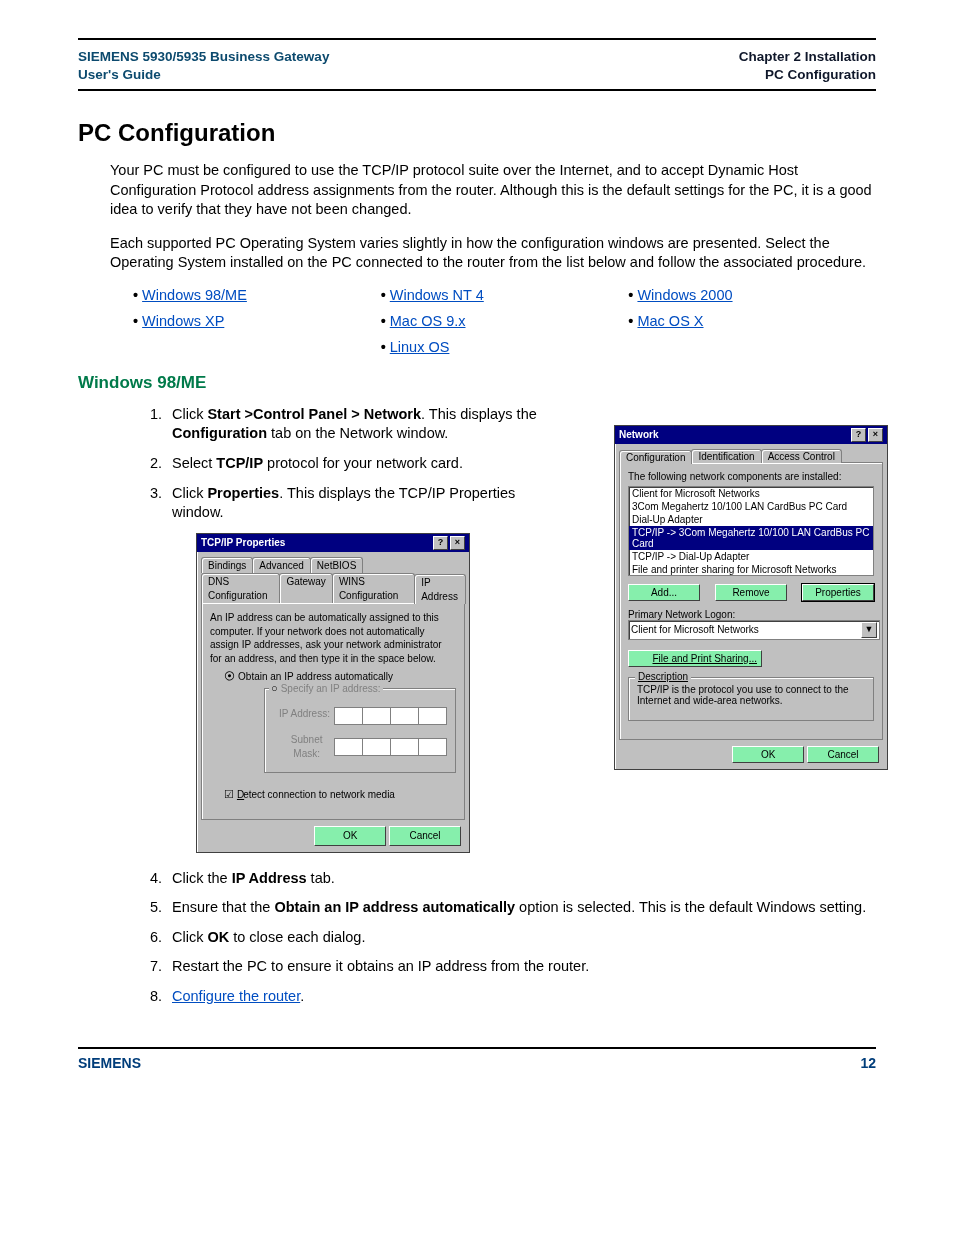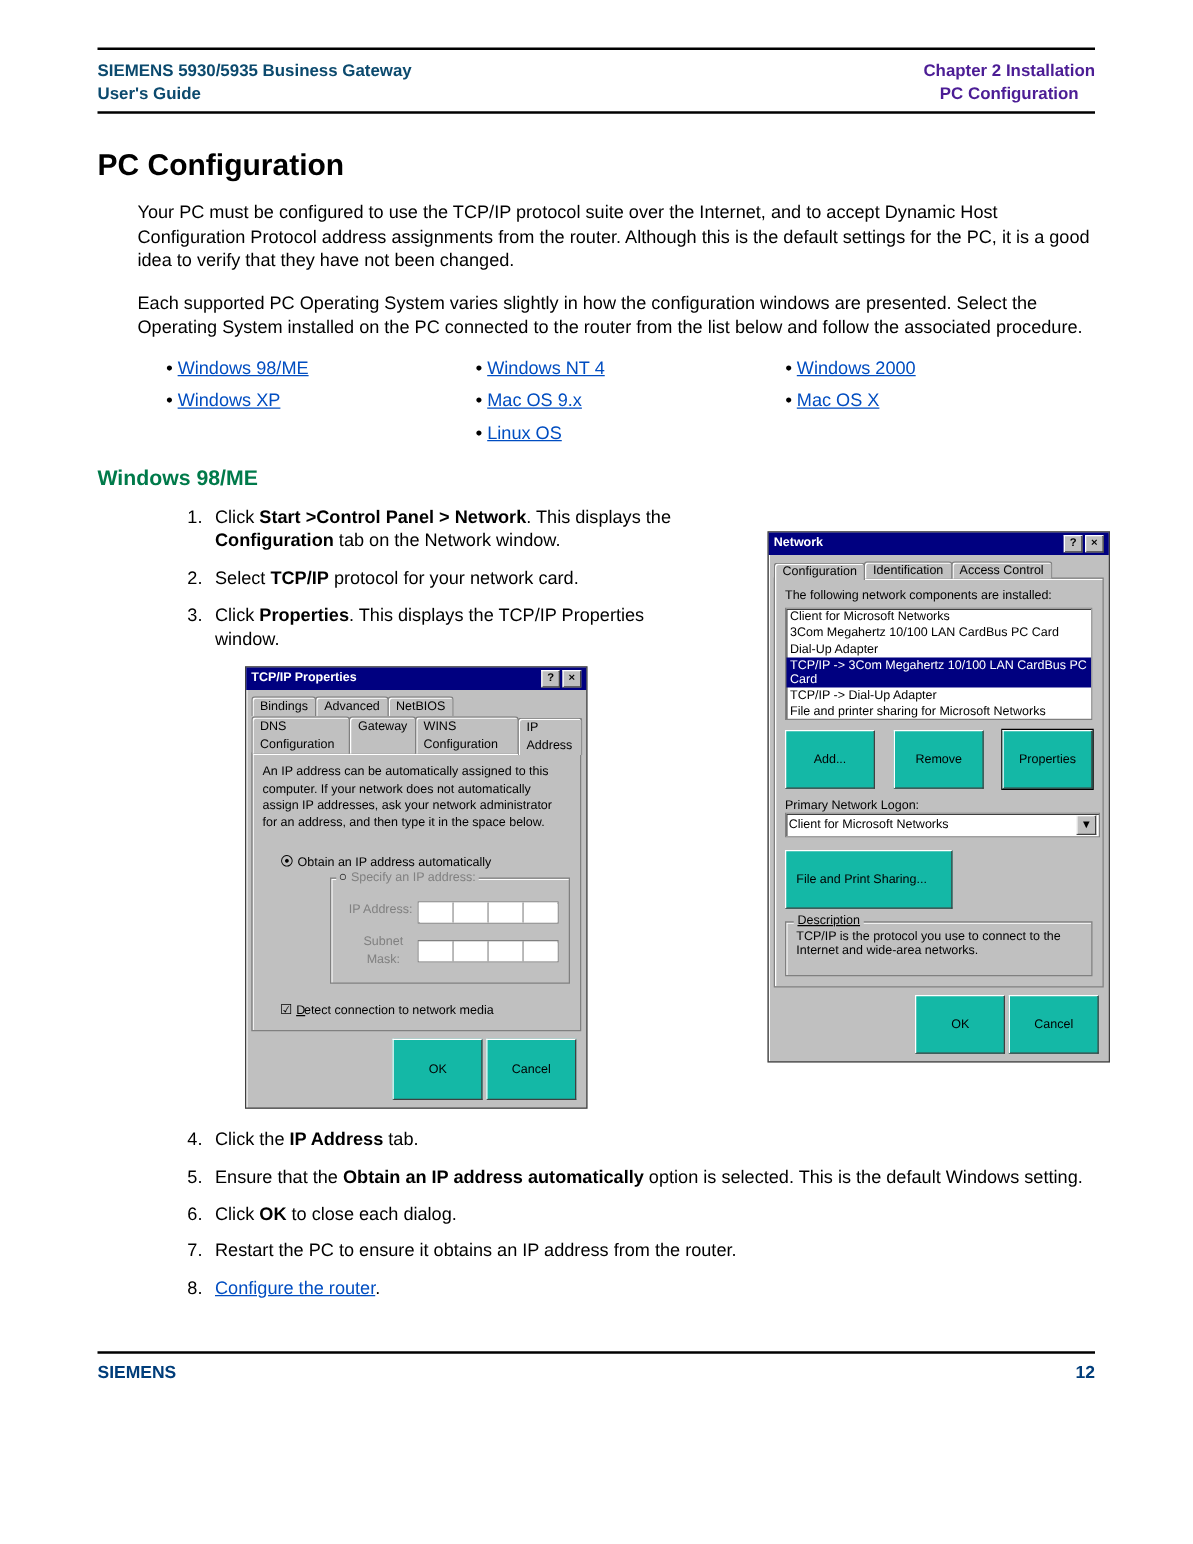--- a/index.html
+++ b/index.html
@@ -27,23 +27,23 @@
     padding: 8px 0 6px 0;
     border-bottom: 2px solid #000;
   }
   .doc-header .left {
     font-weight: bold;
     color: #0c4a6e;
     font-size: 13.5px;
     line-height: 1.3;
   }
   .doc-header .right {
-    text-align: center;
-    font-weight: bold;
-    color: #4c1d95;
+    text-align: right;
+    font-weight: bold;
+    color: #0f172a;
     font-size: 13.5px;
     line-height: 1.3;
   }
   
   .doc-footer {
     display:flex;
     justify-content: space-between;
     border-top: 2px solid #000;
     padding-top: 6px;
     margin-top: 40px;
@@ -148,22 +148,22 @@
   .win-pane {
     border: 1px solid #808080;
     box-shadow: inset 1px 1px 0 #fff;
     background: #c0c0c0;
     padding: 8px;
     font-size: 10px;
     min-height: 200px;
   }
   .win-btn {
     min-width: 62px;
-    padding: 17px 4px;
-    background:#14b8a6;
+    padding: 2px 4px;
+    background:#86efac;
     border:1px solid #fff;
     border-right-color:#404040; border-bottom-color:#404040;
     font-size: 10px;
     text-align:center;
     display:inline-block;
   }
   .win-btn.default { box-shadow: 0 0 0 1px #000; }
   .win-input {
     background:#fff; border:1px solid #808080;
     box-shadow: inset 1px 1px 0 #404040;
@@ -259,21 +259,21 @@
                 <div class="win-tab">Advanced</div>
                 <div class="win-tab">NetBIOS</div>
               </div>
               <div class="win-tabrow">
                 <div class="win-tab">DNS Configuration</div>
                 <div class="win-tab">Gateway</div>
                 <div class="win-tab">WINS Configuration</div>
                 <div class="win-tab active">IP Address</div>
               </div>
               <div class="win-pane">
-                <div style="margin-bottom:18px;">An IP address can be automatically assigned to this computer. If your network does not automatically assign IP addresses, ask your network administrator for an address, and then type it in the space below.</div>
+                <div style="margin-bottom:4px;">An IP address can be automatically assigned to this computer. If your network does not automatically assign IP addresses, ask your network administrator for an address, and then type it in the space below.</div>
                 <div style="margin-left:14px;">
                   <div class="radio sel"><span>Obtain an IP address automatically</span></div>
                   <div class="fieldset" style="margin-top:4px;margin-left:40px;">
                     <div class="radio disabled" style="position:absolute; top:-8px; left:4px; background:#c0c0c0; padding:0 2px;"><span>Specify an IP address:</span></div>
                     <div style="display:flex; margin:12px 0 8px 6px;">
                       <span class="disabled" style="width:70px;">IP Address:</span>
                       <span class="win-input ip-input">
                           <span class="oct"></span>
                           <span class="oct"></span>
                           <span class="oct"></span>
@@ -331,21 +331,21 @@
               <span class="win-btn">Add...</span>
               <span class="win-btn">Remove</span>
               <span class="win-btn default">Properties</span>
             </div>
             <div>Primary Network Logon:</div>
             <div class="win-select">
               <span>Client for Microsoft Networks</span>
               <span class="arrow">▼</span>
             </div>
             <div style="margin:10px 0;">
-              <span class="win-btn" style="min-width:120px; text-align:left; padding-left:8px;">File and Print Sharing...</span>
+              <span class="win-btn" style="min-width:120px; text-align:right; padding-left:8px;text-decoration:underline;">File and Print Sharing...</span>
             </div>
             <div class="fieldset">
               <span class="legend">Description</span>
               <div style="min-height:28px;">TCP/IP is the protocol you use to connect to the Internet and wide-area networks.</div>
             </div>
           </div>
         </div>
         <div class="dlg-btns">
           <span class="win-btn">OK</span>
           <span class="win-btn">Cancel</span>

